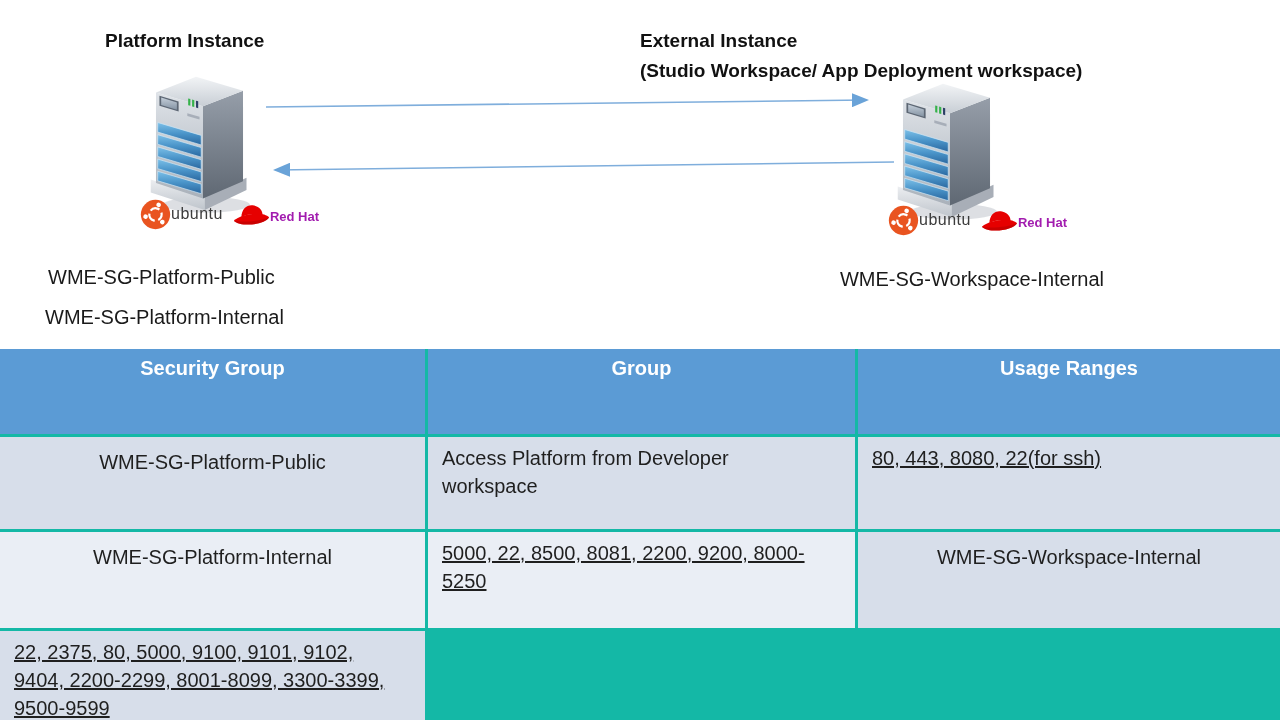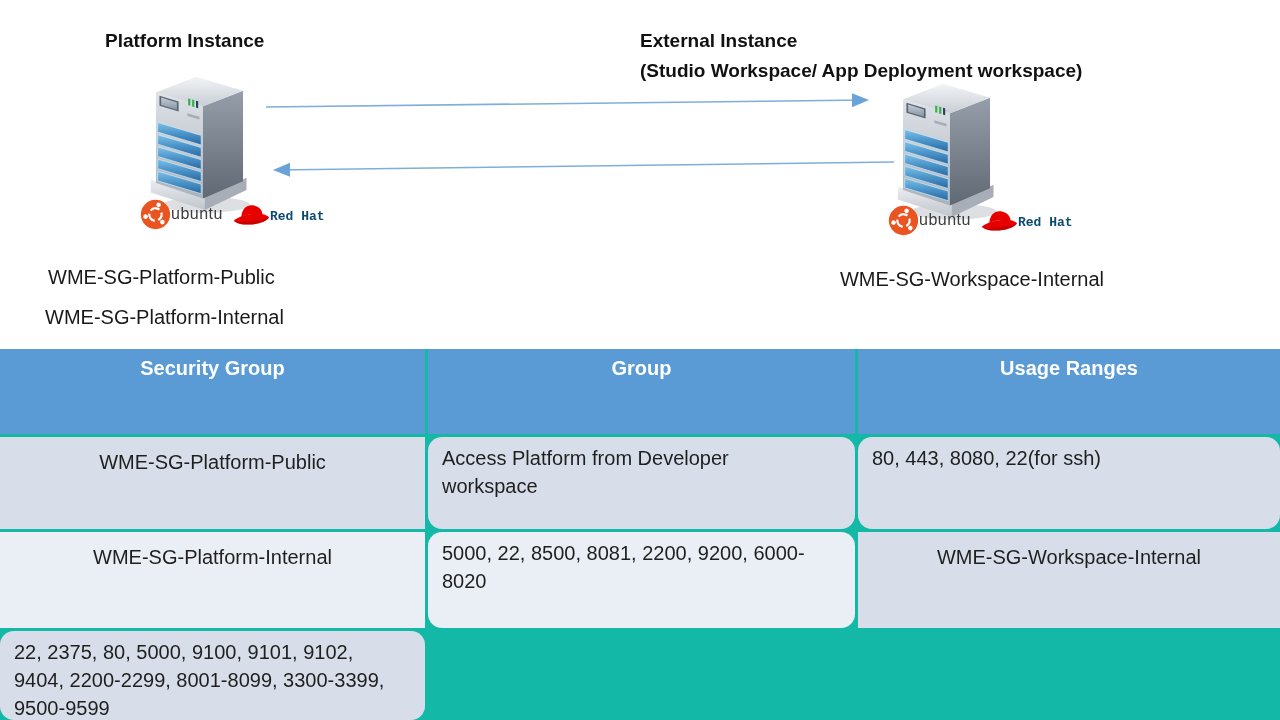--- a/index.html
+++ b/index.html
@@ -25,40 +25,40 @@
 
   .server-svg{position:absolute;width:105px;height:148px;}
   .server-left{left:147px;top:68px;}
   .server-right{left:894px;top:75px;}
 
   .os-badges{position:absolute;display:flex;align-items:flex-end;gap:10px;}
   .os-badges-left{left:140px;top:199px;}
   .os-badges-right{left:888px;top:205px;}
   .os-badge{display:flex;flex-direction:row;align-items:center;}
   .ubuntu-caption{font-size:16px;color:#3c3c3c;line-height:16px;margin-top:-2px;letter-spacing:.5px;}
-  .redhat-caption{font-size:13px;font-weight:bold;color:#0c4a6e;line-height:14px;margin-top:1px;font-family:Liberation Mono, monospace;}
+  .redhat-caption{font-size:13px;font-weight:bold;color:#a21caf;line-height:14px;margin-top:1px;}
 
   .sg-label{position:absolute;font-size:20px;color:#1a1a1a;white-space:nowrap;}
   .sg-label-1{left:48px;top:266px;}
   .sg-label-2{left:45px;top:306px;}
   .sg-label-3{left:822px;top:268px;width:300px;text-align:center;}
 
   .sg-table{position:absolute;left:0;top:349px;width:1280px;height:371px;
             display:grid;grid-template-columns:425px 427px 1fr;
             grid-template-rows:85px 92px 96px auto;gap:3px;background:#14b8a6;}
   .cell{overflow:hidden;}
   .th{background:var(--header-bg);color:var(--header-text);font-weight:bold;font-size:20px;
       text-align:center;padding-top:8px;}
   .band-a{background:var(--row-band-dark);}
   .band-b{background:var(--row-band-light);}
   .td{font-size:20px;line-height:28px;color:var(--body-text);}
   .td-name{text-align:center;padding-top:11px;}
-  .td-text{text-align:left;padding:7px 14px 0 14px;border-radius:14px;}
+  .td-text{text-align:left;padding:7px 14px 0 14px;}
   .td-text .wrapbox{max-width:370px;}
-  .td-ports .wrapbox{max-width:378px;}
+  .td-ports .wrapbox{max-width:378px;text-decoration:underline;}
 </style>
 </head>
 <body>
 
 <div class="slide">
 
   <svg width="0" height="0" style="position:absolute" aria-hidden="true">
     <defs>
       <linearGradient id="gFront" x1="0" y1="0" x2="0" y2="1">
         <stop offset="0" stop-color="#dfe3e8"></stop>
@@ -187,21 +187,21 @@
     <div class="cell td td-name band-a">WME-SG-Platform-Public</div>
     <div class="cell td td-text band-a">
       <div class="wrapbox">Access Platform from Developer workspace</div>
     </div>
     <div class="cell td td-text td-ports band-a">
       <div class="wrapbox">80, 443, 8080, 22(for ssh)</div>
     </div>
 
     <div class="cell td td-name band-b">WME-SG-Platform-Internal</div>
     <div class="cell td td-text td-ports band-b">
-      <div class="wrapbox">5000, 22, 8500, 8081, 2200, 9200, 6000-8020</div>
+      <div class="wrapbox">5000, 22, 8500, 8081, 2200, 9200, 8000-5250</div>
     </div>
 
     <div class="cell td td-name band-a">WME-SG-Workspace-Internal</div>
     <div class="cell td td-text td-ports band-a">
       <div class="wrapbox">22, 2375, 80, 5000, 9100, 9101, 9102, 9404, 2200-2299, 8001-8099, 3300-3399, 9500-9599</div>
     </div>
   </div>
 
 </div>
 

